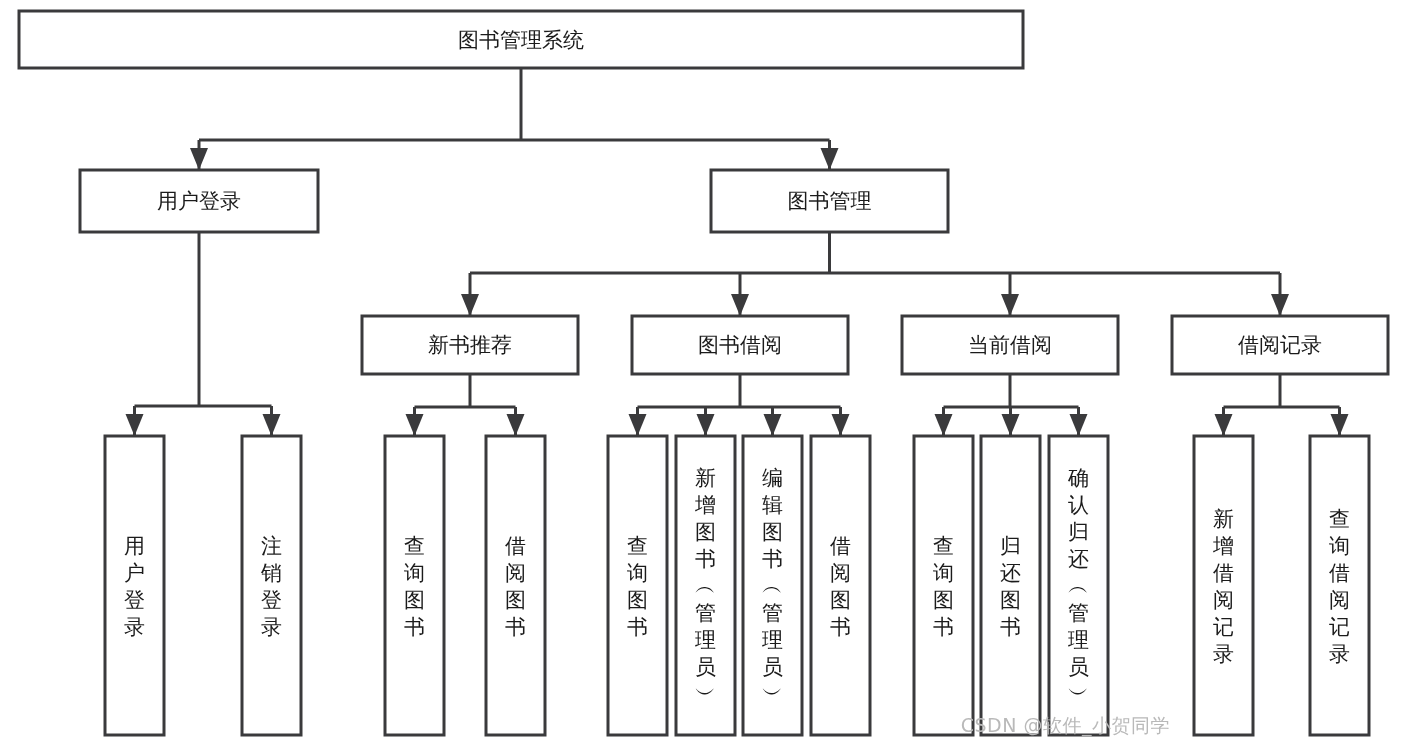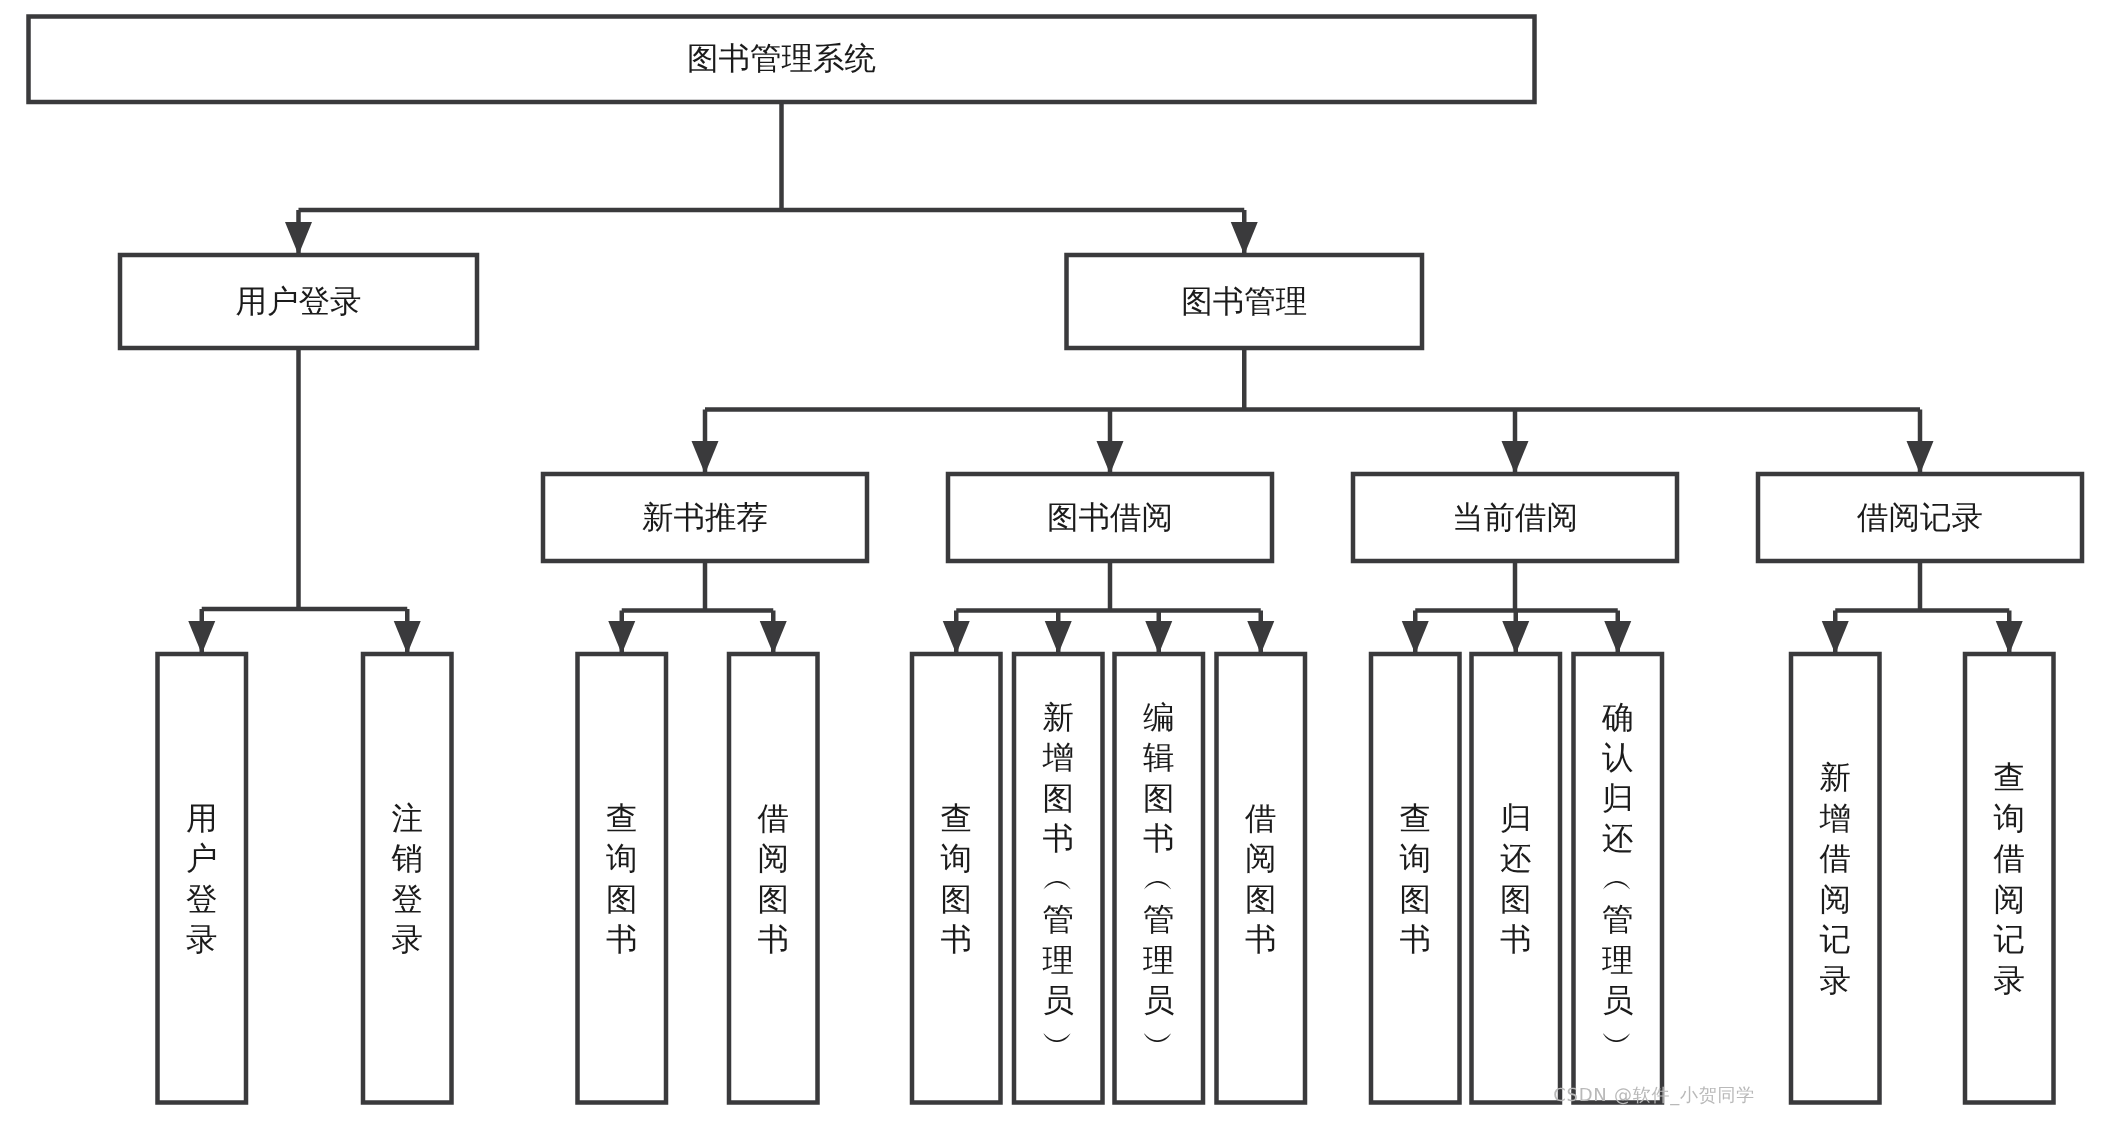--- a/index.html
+++ b/index.html
@@ -54,21 +54,21 @@
     font-family: "DejaVu Sans", "Liberation Sans", sans-serif;
     font-size: 21px;
     fill: #1b1b1b;
     text-anchor: middle;
   }
   .watermark {
     position: absolute;
     right: 14px;
     bottom: 8px;
     font-family: "DejaVu Sans", "Liberation Sans", sans-serif;
-    font-size: 12px;
+    font-size: 19px;
     color: #b9b9b9;
     letter-spacing: 0.5px;
     white-space: nowrap;
     user-select: none;
   }
 </style>
 </head>
 <body>
 
 <div id="diagram-root">

